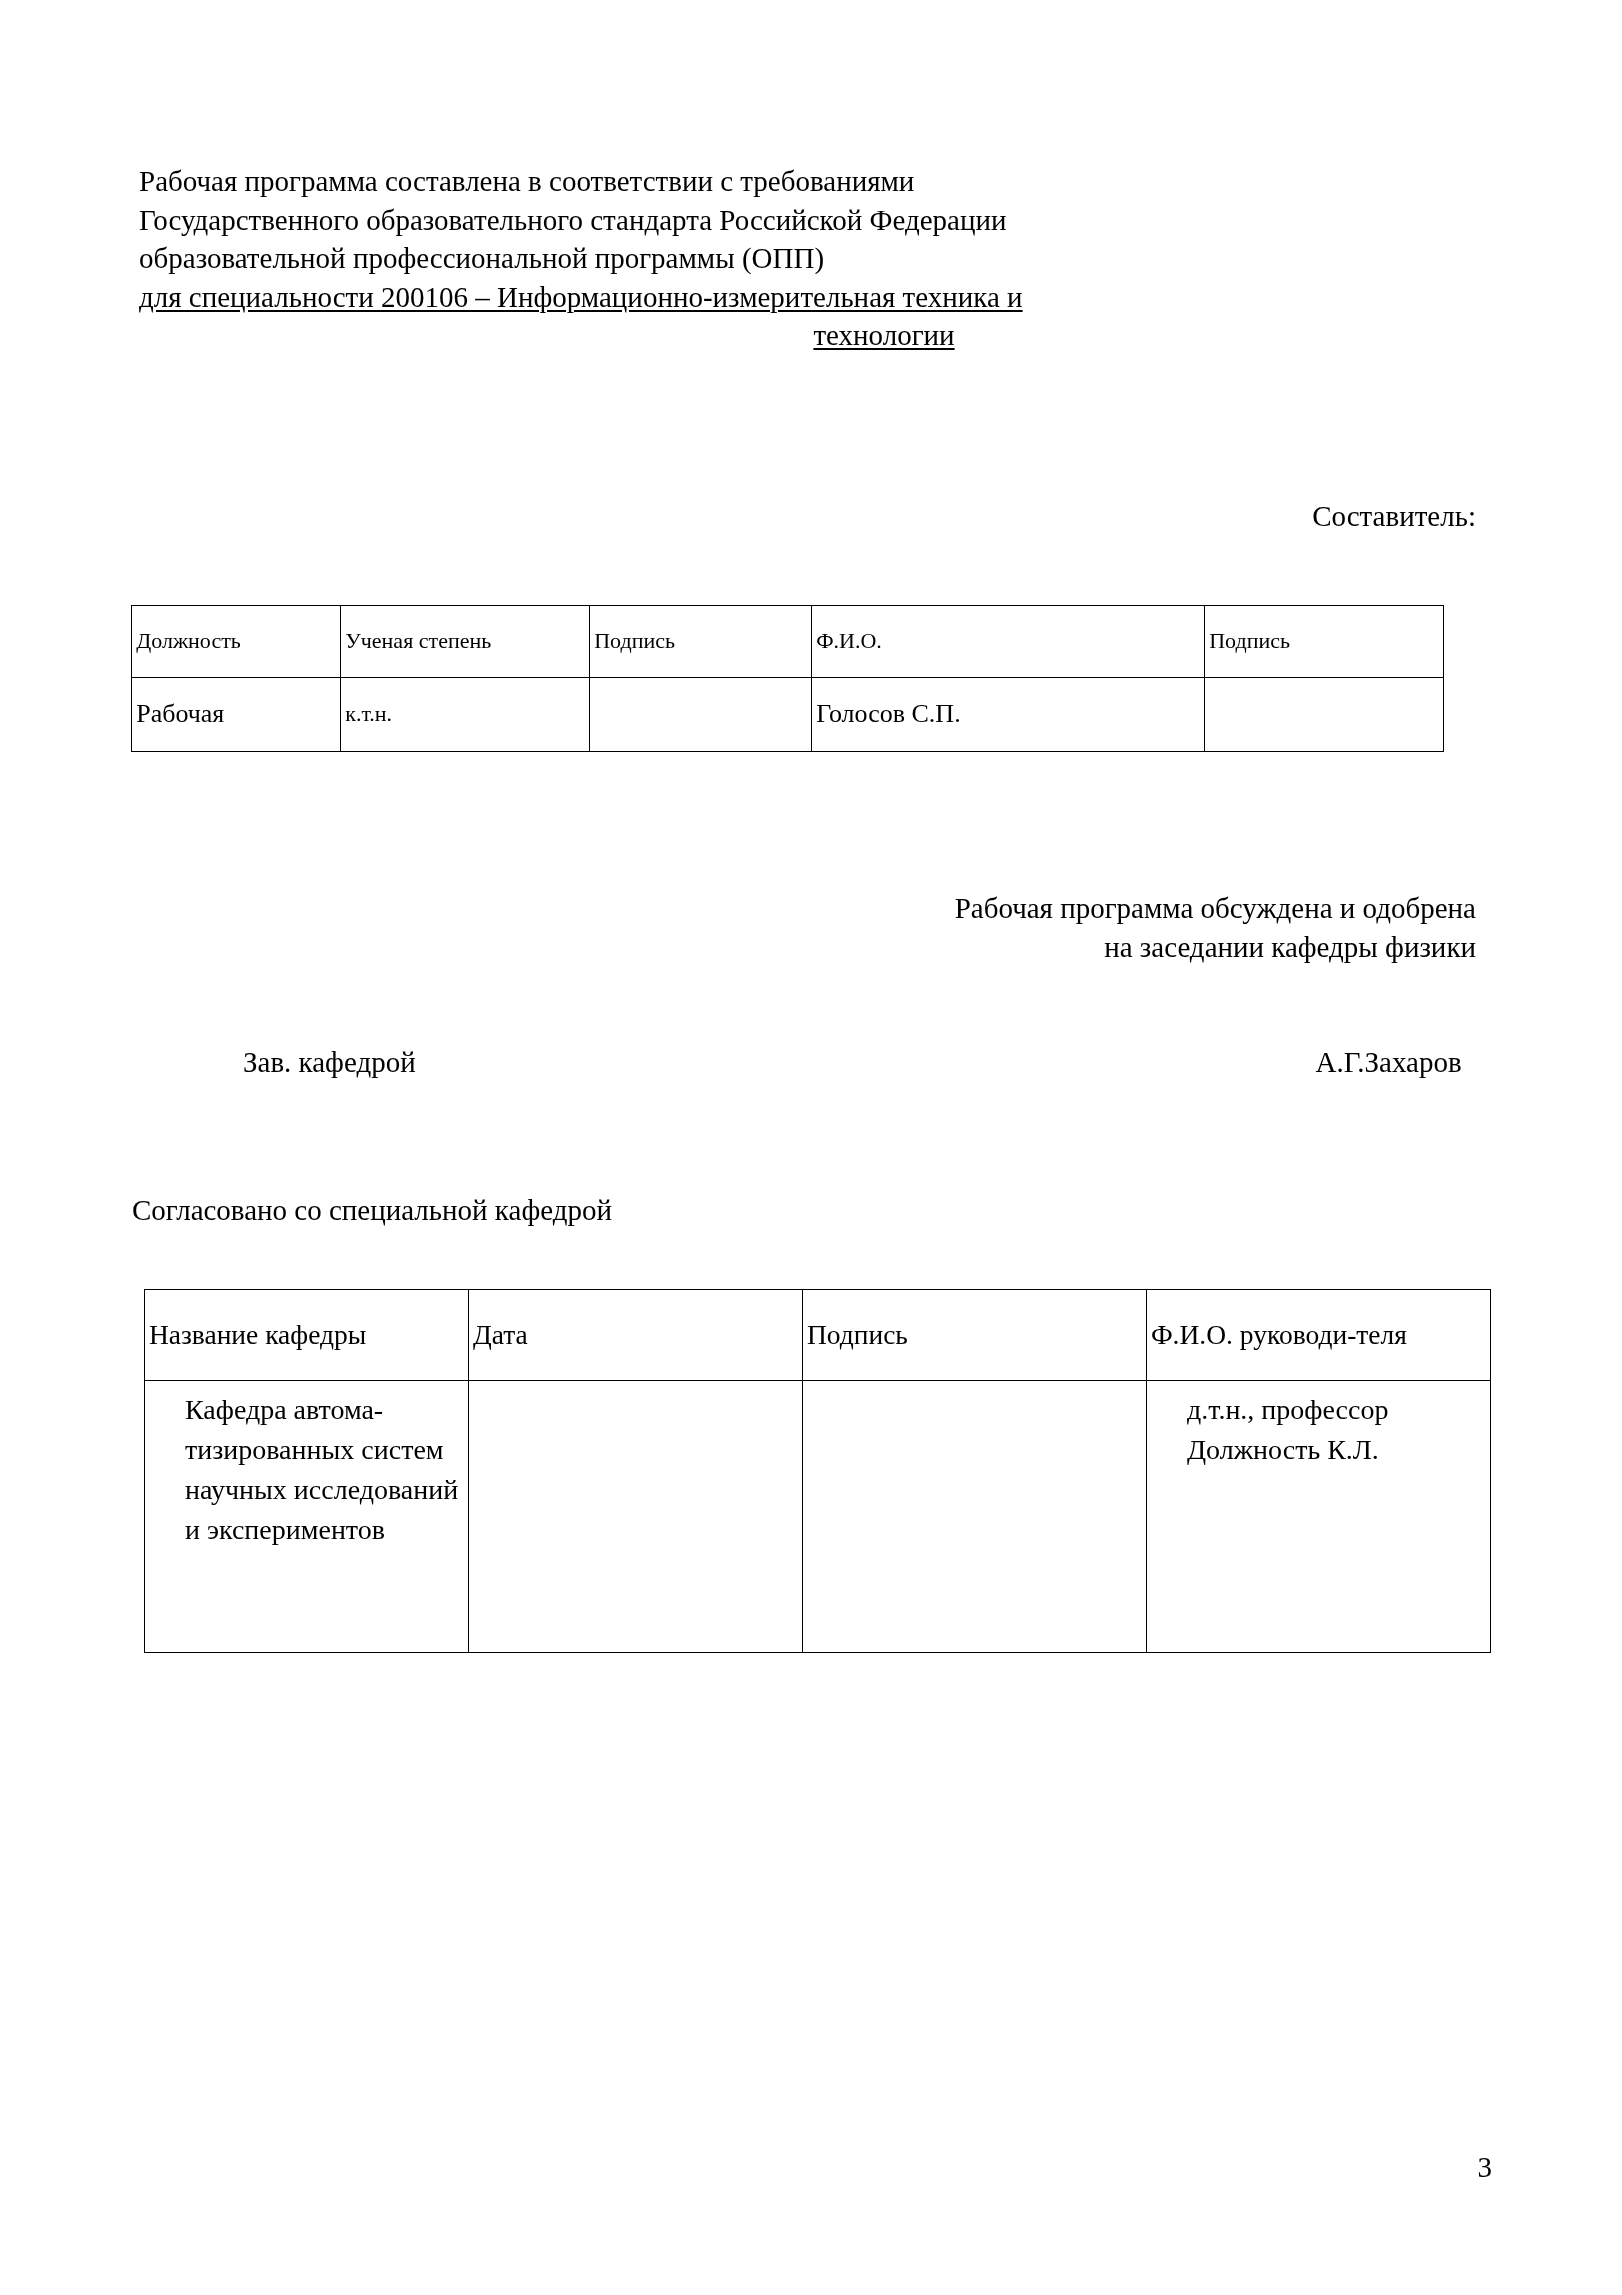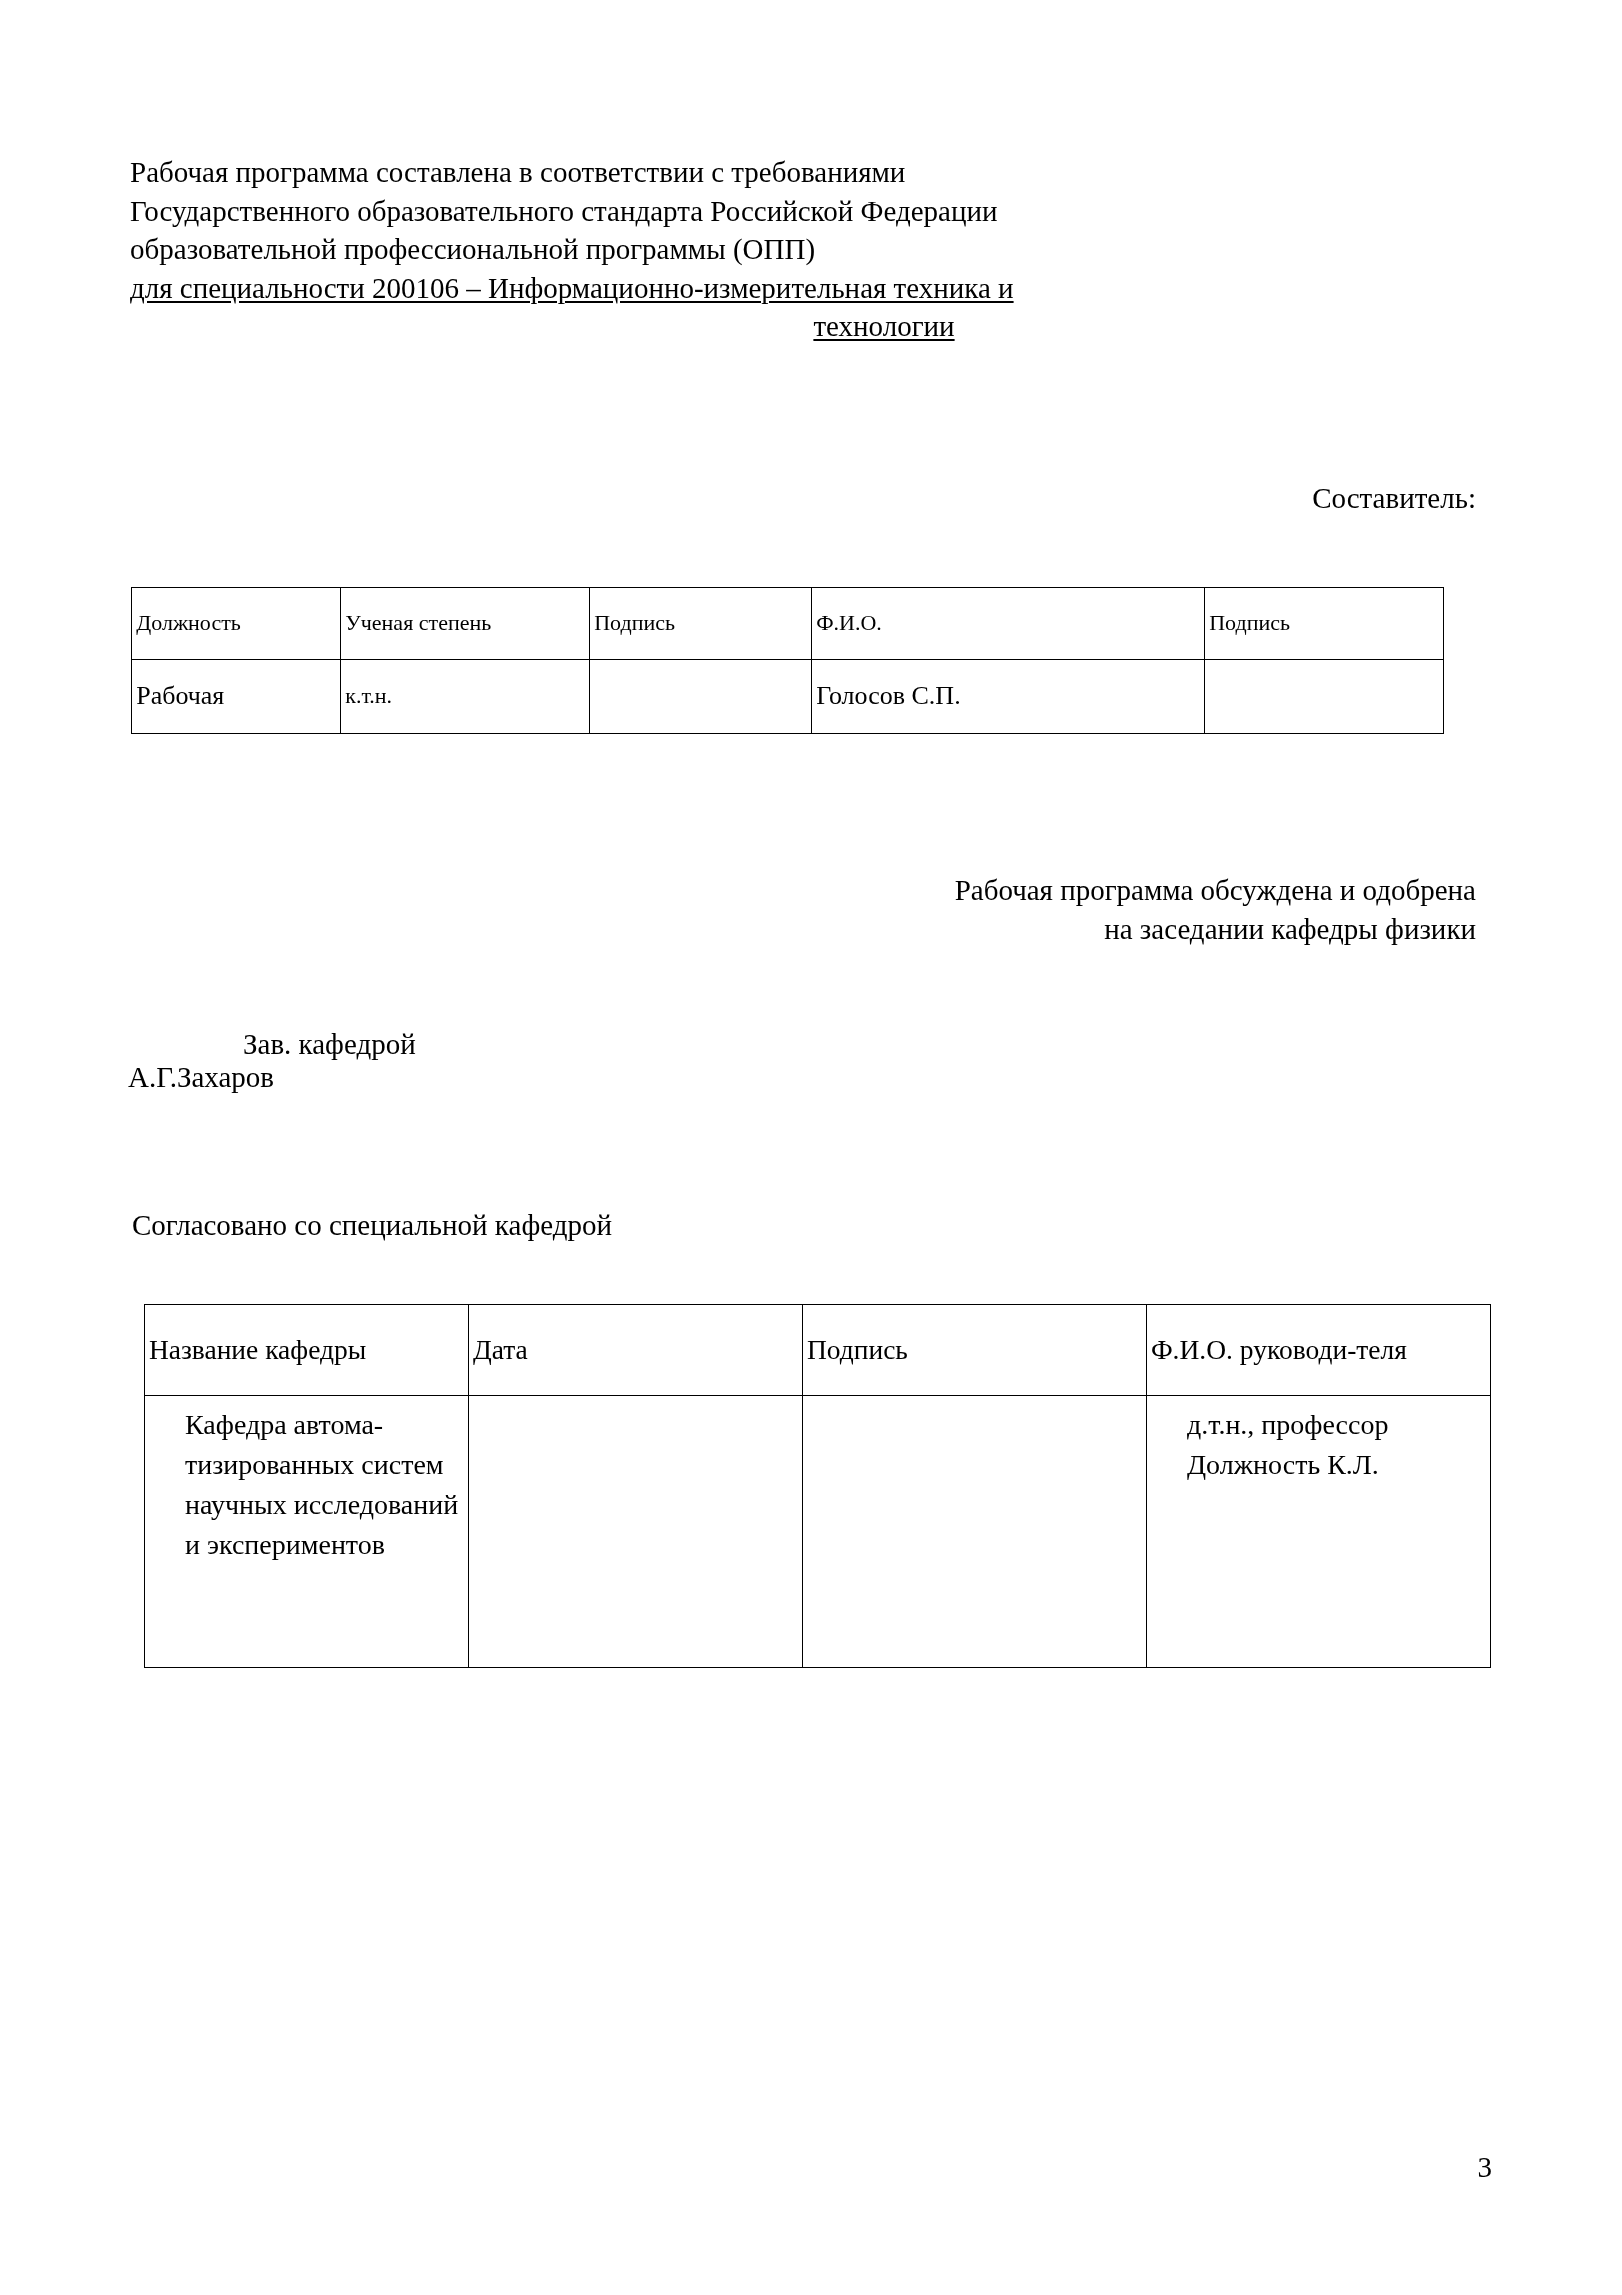--- a/index.html
+++ b/index.html
@@ -24,21 +24,21 @@
     position: absolute;
     left: 128px;
     top: 151px;
     width: 1348px;
   }
 
   
   .intro {
     font-size: 29px;
     line-height: 1.33;
-    margin: 2px;
+    margin: 11px;
   }
   .intro .line {
     white-space: nowrap;
   }
   .intro .underline {
     text-decoration: underline;
     text-underline-offset: 3.3px;
   }
   .intro .line-centered {
     text-align: center;
@@ -103,21 +103,20 @@
     padding-top: 9.2px;
     height: 255px;
     padding-left: 40px;
   }
 
   
   .sig-row {
     display: flex;
     justify-content: space-between;
     font-size: 29px;
-    flex-direction: column;
   }
   .sig-row .left { padding-left: 115px; }
   .sig-row .right { padding-right: 14.4px; }
 
   .section-label {
     font-size: 29px;
     padding-left: 3.9px;
   }
 
   

